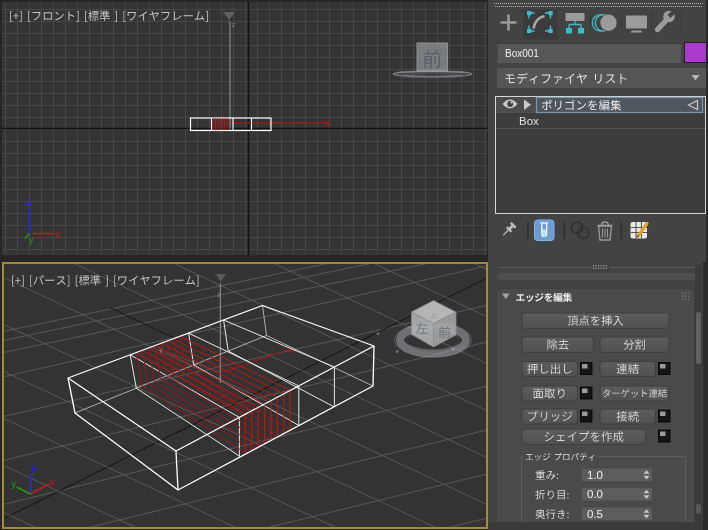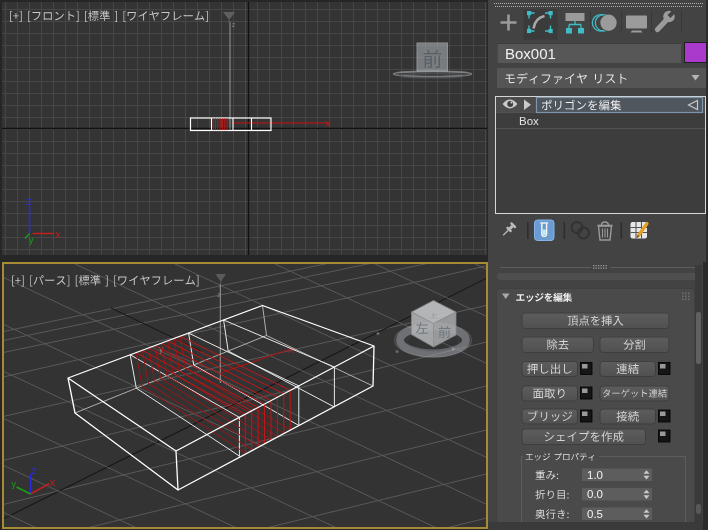--- a/index.html
+++ b/index.html
@@ -99,21 +99,21 @@
 <circle cx="120.5" cy="22.8" r="8.2" fill="#9b9b9b"></circle>
 <rect x="138" y="15.5" width="21" height="13" rx="1" fill="#9b9b9b"></rect>
 <path d="M144 30.5h9l1.5 2h-12z" fill="#9b9b9b"></path>
 <circle cx="181" cy="16.5" r="5.8" fill="#9b9b9b"></circle>
 <g transform="rotate(45 181 16.5)">
           <rect x="178.9" y="7.5" width="4.2" height="9" fill="#434343"></rect>
         </g>
 <path d="M178 20.5 L169.5 29.5" stroke="#9b9b9b" stroke-width="5.2" stroke-linecap="round"></path>
 <path d="M102.5 11V33 M133.5 11V33 M163.5 11V33 M193.5 11V33" stroke="#383838" stroke-width="1"></path>
 </svg>
-<div class="abs" style="left:9px;top:43px;width:184px;height:20px;background:#575757;border-top:1px solid #3c3c3c;border-left:1px solid #484848;color:#f0f0f0;font-size:15px;line-height:19px;padding-left:7px">Box001</div>
+<div class="abs" style="left:9px;top:43px;width:184px;height:20px;background:#575757;border-top:1px solid #3c3c3c;border-left:1px solid #484848;color:#f0f0f0;font-size:10px;line-height:19px;padding-left:7px">Box001</div>
 <div class="abs" style="left:196px;top:42px;width:23px;height:21px;background:#a93acb;border:1px solid #202020"></div>
 <svg class="abs" style="left:0;top:66px" width="220" height="24" viewBox="0 0 220 24">
 <rect x="9" y="2" width="209" height="20" fill="#555"></rect>
 <path transform="translate(16,17)" d="M1.4 -5.1V-4.1C1.7 -4.1 2.2 -4.2 2.5 -4.2H4.8V-1.4C4.8 -0.5 5.4 0.2 7.2 0.2C8.4 0.2 9.5 0.1 10.5 0.1L10.5 -0.9C9.5 -0.8 8.5 -0.8 7.4 -0.8C6.3 -0.8 5.8 -1.1 5.8 -1.7V-4.2H9.9C10.2 -4.2 10.6 -4.2 10.9 -4.1V-5.1C10.6 -5.1 10.1 -5.1 9.9 -5.1H5.8V-7.6H9.0C9.4 -7.6 9.7 -7.6 9.9 -7.6V-8.5C9.7 -8.5 9.3 -8.5 9 -8.5C8.1 -8.5 4.1 -8.5 3.3 -8.5C2.8 -8.5 2.5 -8.5 2.2 -8.5V-7.6C2.5 -7.6 2.8 -7.6 3.3 -7.6H4.8V-5.1H2.5C2.2 -5.1 1.7 -5.1 1.4 -5.1Z M14.4 -8.8V-7.8C14.7 -7.8 15.1 -7.8 15.5 -7.8C16.2 -7.8 19 -7.8 19.7 -7.8C20 -7.8 20.4 -7.8 20.8 -7.8V-8.8C20.4 -8.7 20 -8.7 19.7 -8.7C19 -8.7 16.2 -8.7 15.5 -8.7C15.1 -8.7 14.8 -8.7 14.4 -8.8ZM21.4 -9.7 20.8 -9.5C21.1 -9 21.5 -8.3 21.8 -7.8L22.4 -8.1C22.2 -8.6 21.7 -9.3 21.4 -9.7ZM22.7 -10.2 22.1 -10.0C22.5 -9.5 22.8 -8.8 23.1 -8.3L23.7 -8.6C23.5 -9 23.1 -9.8 22.7 -10.2ZM13 -5.8V-4.8C13.3 -4.8 13.7 -4.8 14.1 -4.8H17.7C17.6 -3.6 17.5 -2.6 17 -1.8C16.5 -1.1 15.6 -0.4 14.7 0.0L15.6 0.7C16.6 0.2 17.5 -0.7 17.9 -1.5C18.4 -2.4 18.6 -3.5 18.6 -4.8H21.9C22.2 -4.8 22.6 -4.8 22.8 -4.8V-5.8C22.6 -5.7 22.2 -5.7 21.9 -5.7C21.3 -5.7 14.7 -5.7 14.1 -5.7C13.7 -5.7 13.3 -5.7 13 -5.8Z M25.5 -3.1 25.9 -2.2C27.3 -2.6 28.7 -3.3 29.7 -3.8V-0.1C29.7 0.3 29.7 0.7 29.6 0.9H30.7C30.7 0.7 30.7 0.3 30.7 -0.1V-4.4C31.8 -5.1 32.8 -6 33.4 -6.6L32.6 -7.4C32 -6.6 30.9 -5.6 29.8 -4.9C28.8 -4.3 27 -3.5 25.5 -3.1Z M46.3 -8 45.6 -8.4C45.4 -8.4 45.1 -8.4 45 -8.4C44.4 -8.4 39.6 -8.4 38.9 -8.4C38.5 -8.4 38.1 -8.4 37.7 -8.5V-7.4C38.1 -7.4 38.5 -7.4 38.9 -7.4C39.6 -7.4 44.4 -7.4 45.1 -7.4C44.9 -6.3 44.4 -4.6 43.5 -3.5C42.5 -2.2 41.1 -1.2 38.8 -0.6L39.6 0.3C41.8 -0.4 43.3 -1.5 44.4 -3.0C45.3 -4.2 45.9 -6.1 46.2 -7.4C46.2 -7.6 46.2 -7.8 46.3 -8.0Z M58.4 -6.1 57.8 -6.6C57.7 -6.5 57.4 -6.5 57.2 -6.5C56.6 -6.5 51.7 -6.5 51.3 -6.5C50.9 -6.5 50.5 -6.5 50.1 -6.6V-5.6C50.5 -5.6 50.9 -5.6 51.3 -5.6C51.7 -5.6 56.3 -5.6 57 -5.6C56.6 -5 55.8 -4 54.9 -3.5L55.7 -2.9C56.8 -3.7 57.8 -5.2 58.1 -5.7C58.2 -5.8 58.3 -6 58.4 -6.1ZM54.3 -4.8H53.3C53.3 -4.6 53.4 -4.3 53.4 -4.1C53.4 -2.5 53.1 -1.2 51.5 -0.1C51.3 0.1 51 0.2 50.7 0.3L51.6 0.9C54.1 -0.5 54.3 -2.3 54.3 -4.8Z M61 -4.3 61.5 -3.4C63.2 -3.9 64.8 -4.6 66.1 -5.4V-0.9C66.1 -0.5 66 0.1 66 0.4H67.2C67.1 0.1 67.1 -0.5 67.1 -0.9V-6.0C68.3 -6.8 69.4 -7.7 70.4 -8.7L69.6 -9.4C68.7 -8.4 67.5 -7.4 66.3 -6.6C64.9 -5.7 63.1 -4.9 61 -4.3Z M83 -7.6 82.3 -8.1C82.2 -8 82 -7.9 81.8 -7.9C81.3 -7.8 78.8 -7.3 76.7 -6.9L76.3 -8.6C76.2 -9 76.1 -9.3 76.1 -9.5L75 -9.3C75.1 -9.1 75.2 -8.8 75.3 -8.4L75.7 -6.7L74 -6.4C73.5 -6.3 73.2 -6.3 72.8 -6.2L73 -5.2C73.4 -5.3 74.6 -5.6 76 -5.8L77.4 -0.5C77.5 -0.1 77.6 0.3 77.7 0.5L78.8 0.3C78.7 -0 78.5 -0.4 78.5 -0.7C78.3 -1.3 77.6 -3.9 77 -6.0L81.6 -6.9C81.1 -6.2 80 -4.7 79 -3.9L80 -3.4C80.9 -4.4 82.4 -6.4 83 -7.6Z M97.6 -9.1H96.5C96.5 -8.8 96.6 -8.5 96.6 -8.1C96.6 -7.6 96.6 -6.6 96.6 -6.2C96.6 -3.9 96.4 -2.9 95.6 -1.9C94.8 -1.1 93.8 -0.6 92.7 -0.3L93.5 0.5C94.4 0.2 95.6 -0.3 96.3 -1.3C97.2 -2.3 97.6 -3.2 97.6 -6.1C97.6 -6.6 97.6 -7.6 97.6 -8.1C97.6 -8.5 97.6 -8.8 97.6 -9.1ZM92.1 -9.0H91.0C91 -8.8 91 -8.4 91 -8.1C91 -7.8 91 -4.7 91 -4.2C91 -3.8 91 -3.4 91 -3.2H92.1C92 -3.4 92 -3.8 92 -4.1C92 -4.6 92 -7.8 92 -8.1C92 -8.4 92 -8.8 92.1 -9.0Z M109.9 -8 109.3 -8.5C109.1 -8.4 108.8 -8.4 108.4 -8.4C108 -8.4 104.3 -8.4 103.8 -8.4C103.4 -8.4 102.7 -8.4 102.6 -8.5V-7.4C102.7 -7.4 103.4 -7.4 103.8 -7.4C104.2 -7.4 108 -7.4 108.5 -7.4C108.2 -6.4 107.3 -5 106.5 -4.1C105.2 -2.7 103.5 -1.3 101.5 -0.5L102.3 0.3C104.1 -0.5 105.7 -1.9 107 -3.2C108.2 -2.1 109.5 -0.7 110.3 0.3L111.1 -0.4C110.3 -1.3 108.9 -2.9 107.6 -4.0C108.5 -5.1 109.2 -6.5 109.6 -7.5C109.7 -7.7 109.8 -7.9 109.9 -8.0Z M116.4 -1.1C116.4 -0.6 116.3 -0 116.3 0.4H117.4C117.4 -0 117.4 -0.7 117.4 -1.1L117.4 -5.0C118.7 -4.6 120.8 -3.8 122.1 -3.1L122.5 -4.1C121.2 -4.7 118.9 -5.6 117.4 -6.1V-8.0C117.4 -8.4 117.4 -8.9 117.4 -9.3H116.3C116.3 -8.9 116.4 -8.4 116.4 -8.0C116.4 -7 116.4 -1.7 116.4 -1.1Z" fill="#eaeaea"></path>
 <path d="M203.5 9 l8 0 l-4 5.5 z" fill="#b5b5b5"></path>
 </svg>
 <svg class="abs" style="left:0;top:96px" width="220" height="120" viewBox="0 0 220 120">
 <rect x="7.5" y="0.5" width="210" height="117" fill="#3d3d3d" stroke="#d6d6d6" stroke-width="1"></rect>
 <rect x="8" y="1" width="209" height="15.5" fill="#4c4c4c"></rect>
 <path d="M8 16.5H217 M8 32.5H217" stroke="#525252" stroke-width="1"></path>

